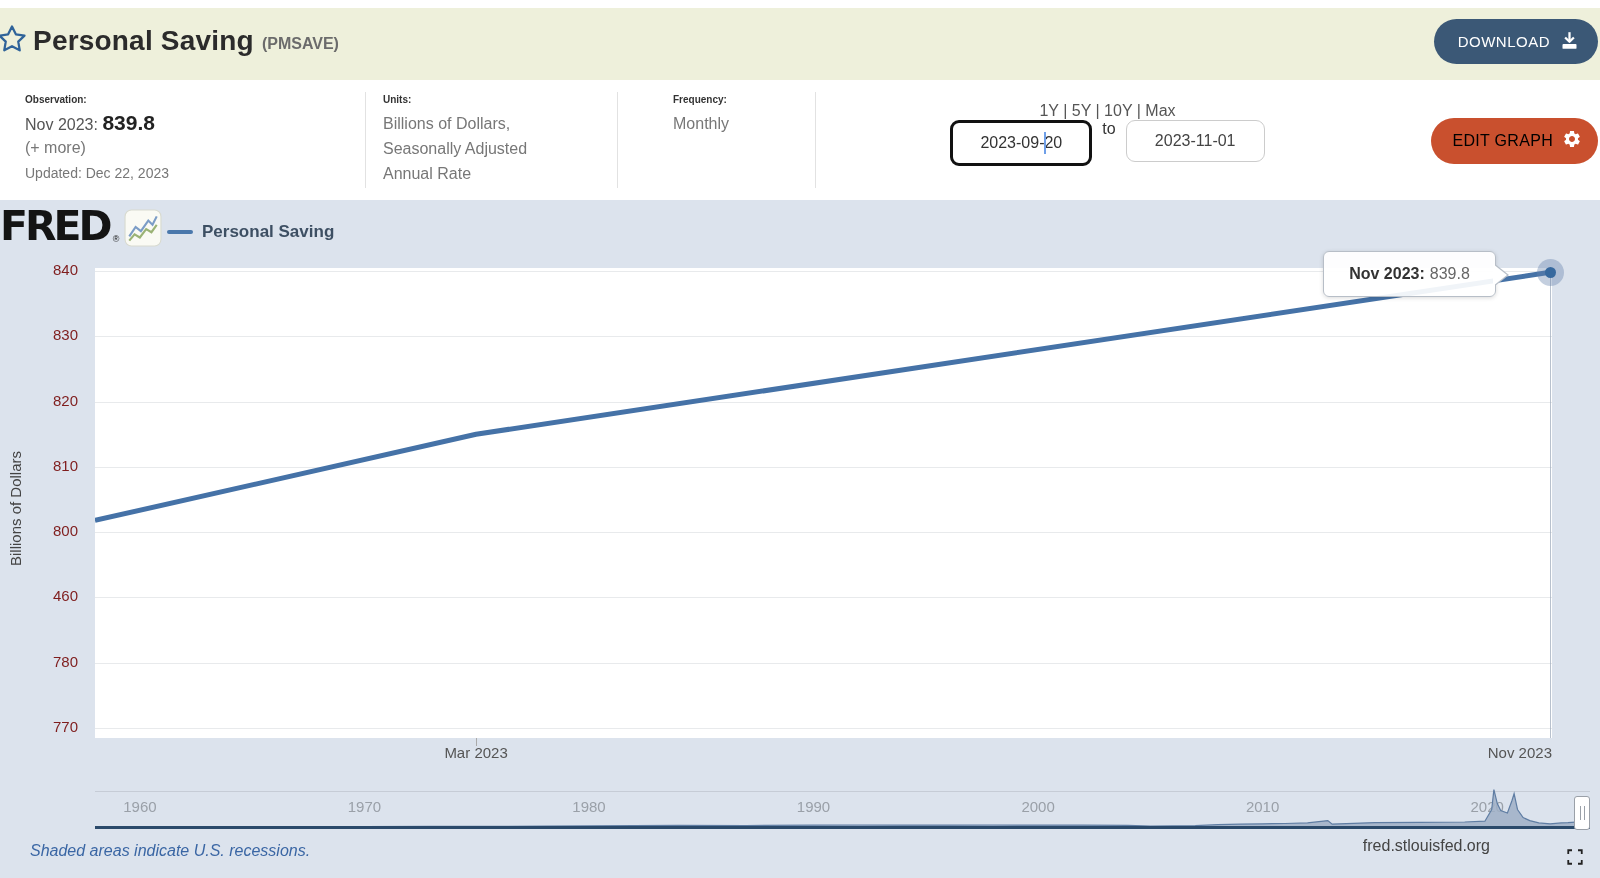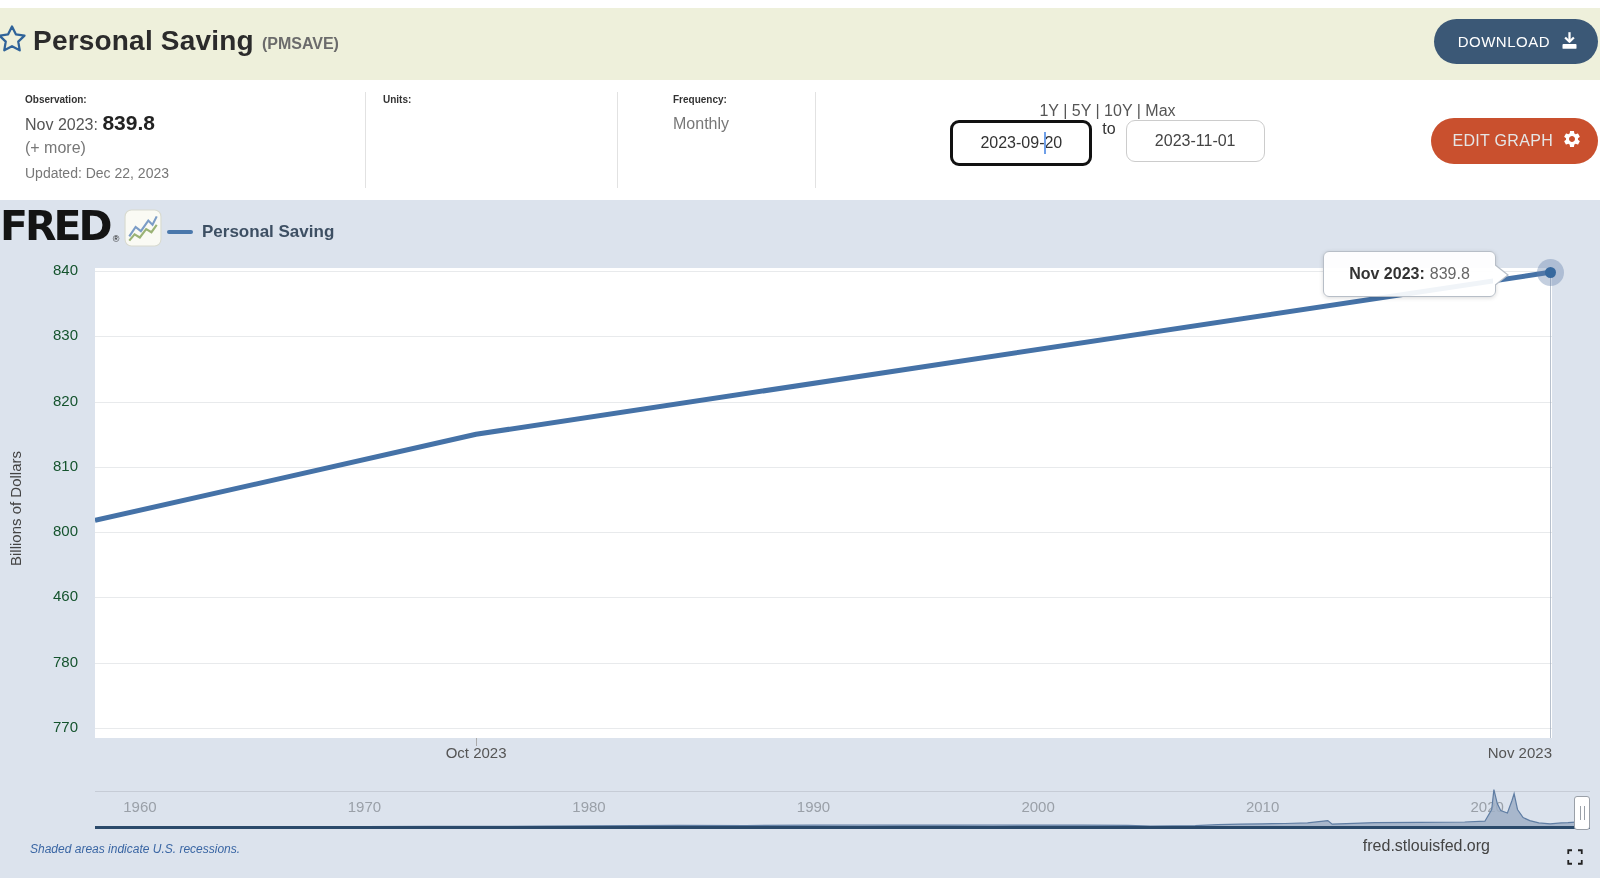--- a/index.html
+++ b/index.html
@@ -35,38 +35,38 @@
   .range-presets span[data-interactable="true"] { cursor:pointer; }
   .date-row { position:absolute; top:40px; left:0; width:100%; display:flex;
     justify-content:center; gap:10px; }
   .date-input-wrap { position:relative; }
   .date-input { width:142px; height:46px; text-align:center; font-size:16px; color:#333;
     font-family:inherit; border:3px solid #121212; border-radius:9px; outline:none; background:#fff; }
   .date-input.unfocused { width:139px; height:42px; border:1px solid #ccc; color:#444; }
   .caret { position:absolute; left:66%; top:12px; width:2px; height:22px; background:#6f9fe8; }
   .to-label { font-size:16px; color:#333; }
   .edit-btn { position:absolute; right:2px; top:38px; height:46px; padding:0 16px 0 22px;
-    background:var(--c-edit-button,#c9502e); color:#e5e5e5; border:none; border-radius:23px;
+    background:var(--c-edit-button,#c9502e); color:#000000; border:none; border-radius:23px;
     font-size:16px; letter-spacing:.3px; display:flex; align-items:center; gap:9px;
     font-family:inherit; cursor:pointer; }
 
   
   #chart-section { position:relative; height:678px; background:var(--c-chart-bg,#dce3ed); }
   .fred-logo { position:absolute; left:0; top:6px; display:flex; align-items:flex-start; }
   .fred-word { font-family:"DejaVu Sans","Liberation Sans",sans-serif; font-weight:800;
     font-size:41px; line-height:40px; letter-spacing:-3px; color:#141414; }
   .fred-reg { font-size:9px; color:#141414; margin:28px 2px 0 3px; }
   .fred-chart-icon { margin:3px 0 0 3px; }
   .legend { position:absolute; left:167px; top:22px; display:flex; align-items:center; gap:9px; }
   .legend-dash { width:26px; height:4px; background:#4a78ac; border-radius:2px; }
   .legend-label { font-size:17px; font-weight:bold; color:#3d4f63; }
 
   .plot-area { position:absolute; left:95px; top:68px; width:1457px; height:470px; background:#fff; }
   .gridline { position:absolute; height:1px; background:#e8eaec; }
-  .ytick { position:absolute; left:0; width:78px; text-align:right; font-size:15px; color:#14532d; }
+  .ytick { position:absolute; left:0; width:78px; text-align:right; font-size:15px; color:#7f1d1d; }
   .yaxis-label { position:absolute; left:-55px; top:300px; width:140px; transform:rotate(-90deg);
     font-size:15px; color:#444; text-align:center; }
   .xtick-label { position:absolute; font-size:15px; color:#555;text-align:right; }
   .xtick-mark { position:absolute; width:1px; background:#aaa; }
   .series-svg { position:absolute; left:95px; top:68px; }
   .crosshair-v { position:absolute; width:1px; background:rgba(160,172,188,.75); }
   .marker-halo { position:absolute; width:27px; height:27px; border-radius:50%;
     background:rgba(100,130,170,.38); }
   .marker-dot { position:absolute; width:11px; height:11px; border-radius:50%; background:#36689e; }
 
@@ -85,21 +85,21 @@
   .nav-topline { position:absolute; left:95px; top:591px; width:1495px; height:1px; background:#c6ccd6; }
   .nav-year { position:absolute; top:598px; width:64px; text-align:center; font-size:15px; color:#9aa0a8; }
   .nav-svg { position:absolute; left:95px; top:585px; }
   .nav-baseline { position:absolute; left:95px; top:626px; width:1495px; height:3px; background:#2b4a6b; }
   .nav-handle { position:absolute; left:1574px; top:596px; width:16px; height:34px; background:#fff;
     border:1px solid #9aa0a8; border-radius:3px; cursor:ew-resize;
     display:flex; align-items:center; justify-content:center; gap:3px; }
   .nav-handle i { display:block; width:1px; height:14px; background:#9aa0a8; }
 
   
-  .recession-link { position:absolute; left:30px; top:642px; font-size:12px; font-style:italic;
+  .recession-link { position:absolute; left:30px; top:642px; font-size:16px; font-style:italic;
     color:#3a66a4; text-decoration:none; cursor:pointer; }
   .source-text { position:absolute; left:0; top:637px; width:100%; text-align:center;
     font-size:16px; color:#444; }
   .site-text { position:absolute; right:110px; top:637px; font-size:16px; color:#444; }
   .fullscreen-icon { position:absolute; right:16px; top:648px; cursor:pointer; }
 </style>
 </head>
 <body>
 
 <div id="top-strip" data-interactable="false"></div>
@@ -133,20 +133,21 @@
       <span data-interactable="false">Nov 2023: </span><span class="obs-value" data-interactable="false">839.8</span>
     </div>
     <div class="obs-more" data-interactable="true">(+ more)</div>
     <div class="obs-updated" data-interactable="false">Updated: Dec 22, 2023</div>
   </div>
 
   <div class="vdivider" style="left:365px;" data-interactable="false"></div>
 
   <div class="info-col" style="left:383px; width:195px;" data-interactable="false">
     <div class="info-label" data-interactable="false">Units:</div>
+    <div class="info-value" data-interactable="false">Billions of Dollars, Seasonally Adjusted Annual Rate</div>
   </div>
 
   <div class="vdivider" style="left:617px;" data-interactable="false"></div>
 
   <div class="info-col" style="left:635px; width:160px;margin-left:38px;" data-interactable="false">
     <div class="info-label" data-interactable="false">Frequency:</div>
     <div class="info-value" data-interactable="false">Monthly</div>
   </div>
 
   <div class="vdivider" style="left:815px;" data-interactable="false"></div>
@@ -216,21 +217,21 @@
     <div class="gridline" data-interactable="false" style="left: 95px; top: 332.151px; width: 1457px;"></div>
     <div class="ytick" data-interactable="false" style="top: 322.151px;">800</div>
     <div class="gridline" data-interactable="false" style="left: 95px; top: 266.864px; width: 1457px;"></div>
     <div class="ytick" data-interactable="false" style="top: 256.864px;">810</div>
     <div class="gridline" data-interactable="false" style="left: 95px; top: 201.577px; width: 1457px;"></div>
     <div class="ytick" data-interactable="false" style="top: 191.577px;">820</div>
     <div class="gridline" data-interactable="false" style="left: 95px; top: 136.29px; width: 1457px;"></div>
     <div class="ytick" data-interactable="false" style="top: 126.29px;">830</div>
     <div class="gridline" data-interactable="false" style="left: 95px; top: 71.0032px; width: 1457px;"></div>
     <div class="ytick" data-interactable="false" style="top: 61.0032px;">840</div>
-    <div class="xtick-label" data-interactable="false" style="top: 544px; left: 416.071px; width: 120px; text-align: center;">Oct 2023</div>
+    <div class="xtick-label" data-interactable="false" style="top: 544px; left: 416.071px; width: 120px; text-align: center;">Mar 2023</div>
     <div class="xtick-mark" data-interactable="false" style="left: 476.071px; top: 538px; height: 8px;"></div>
     <div class="xtick-label" data-interactable="false" style="top: 544px; right: 48px;">Nov 2023</div>
     <svg width="1457" height="470" class="series-svg" data-interactable="false">
       <polyline points="0,252.39894429781964 381.0714285714286,166.22030837616356 1455,4.308931796083328" fill="none" stroke="#4572a7" stroke-width="5" stroke-linejoin="round"></polyline>
     </svg>
     <div class="crosshair-v" data-interactable="false" style="left: 1550px; top: 72.3089px; height: 465.691px;"></div>
     <div class="marker-halo" data-interactable="false" style="left: 1536.5px; top: 58.8089px;"></div>
     <div class="marker-dot" data-interactable="true" style="left: 1544.5px; top: 66.8089px;"></div>
     <div class="nav-year" data-interactable="false" style="left: 107.909px;">1960</div>
     <div class="nav-year" data-interactable="false" style="left: 332.455px;">1970</div>

